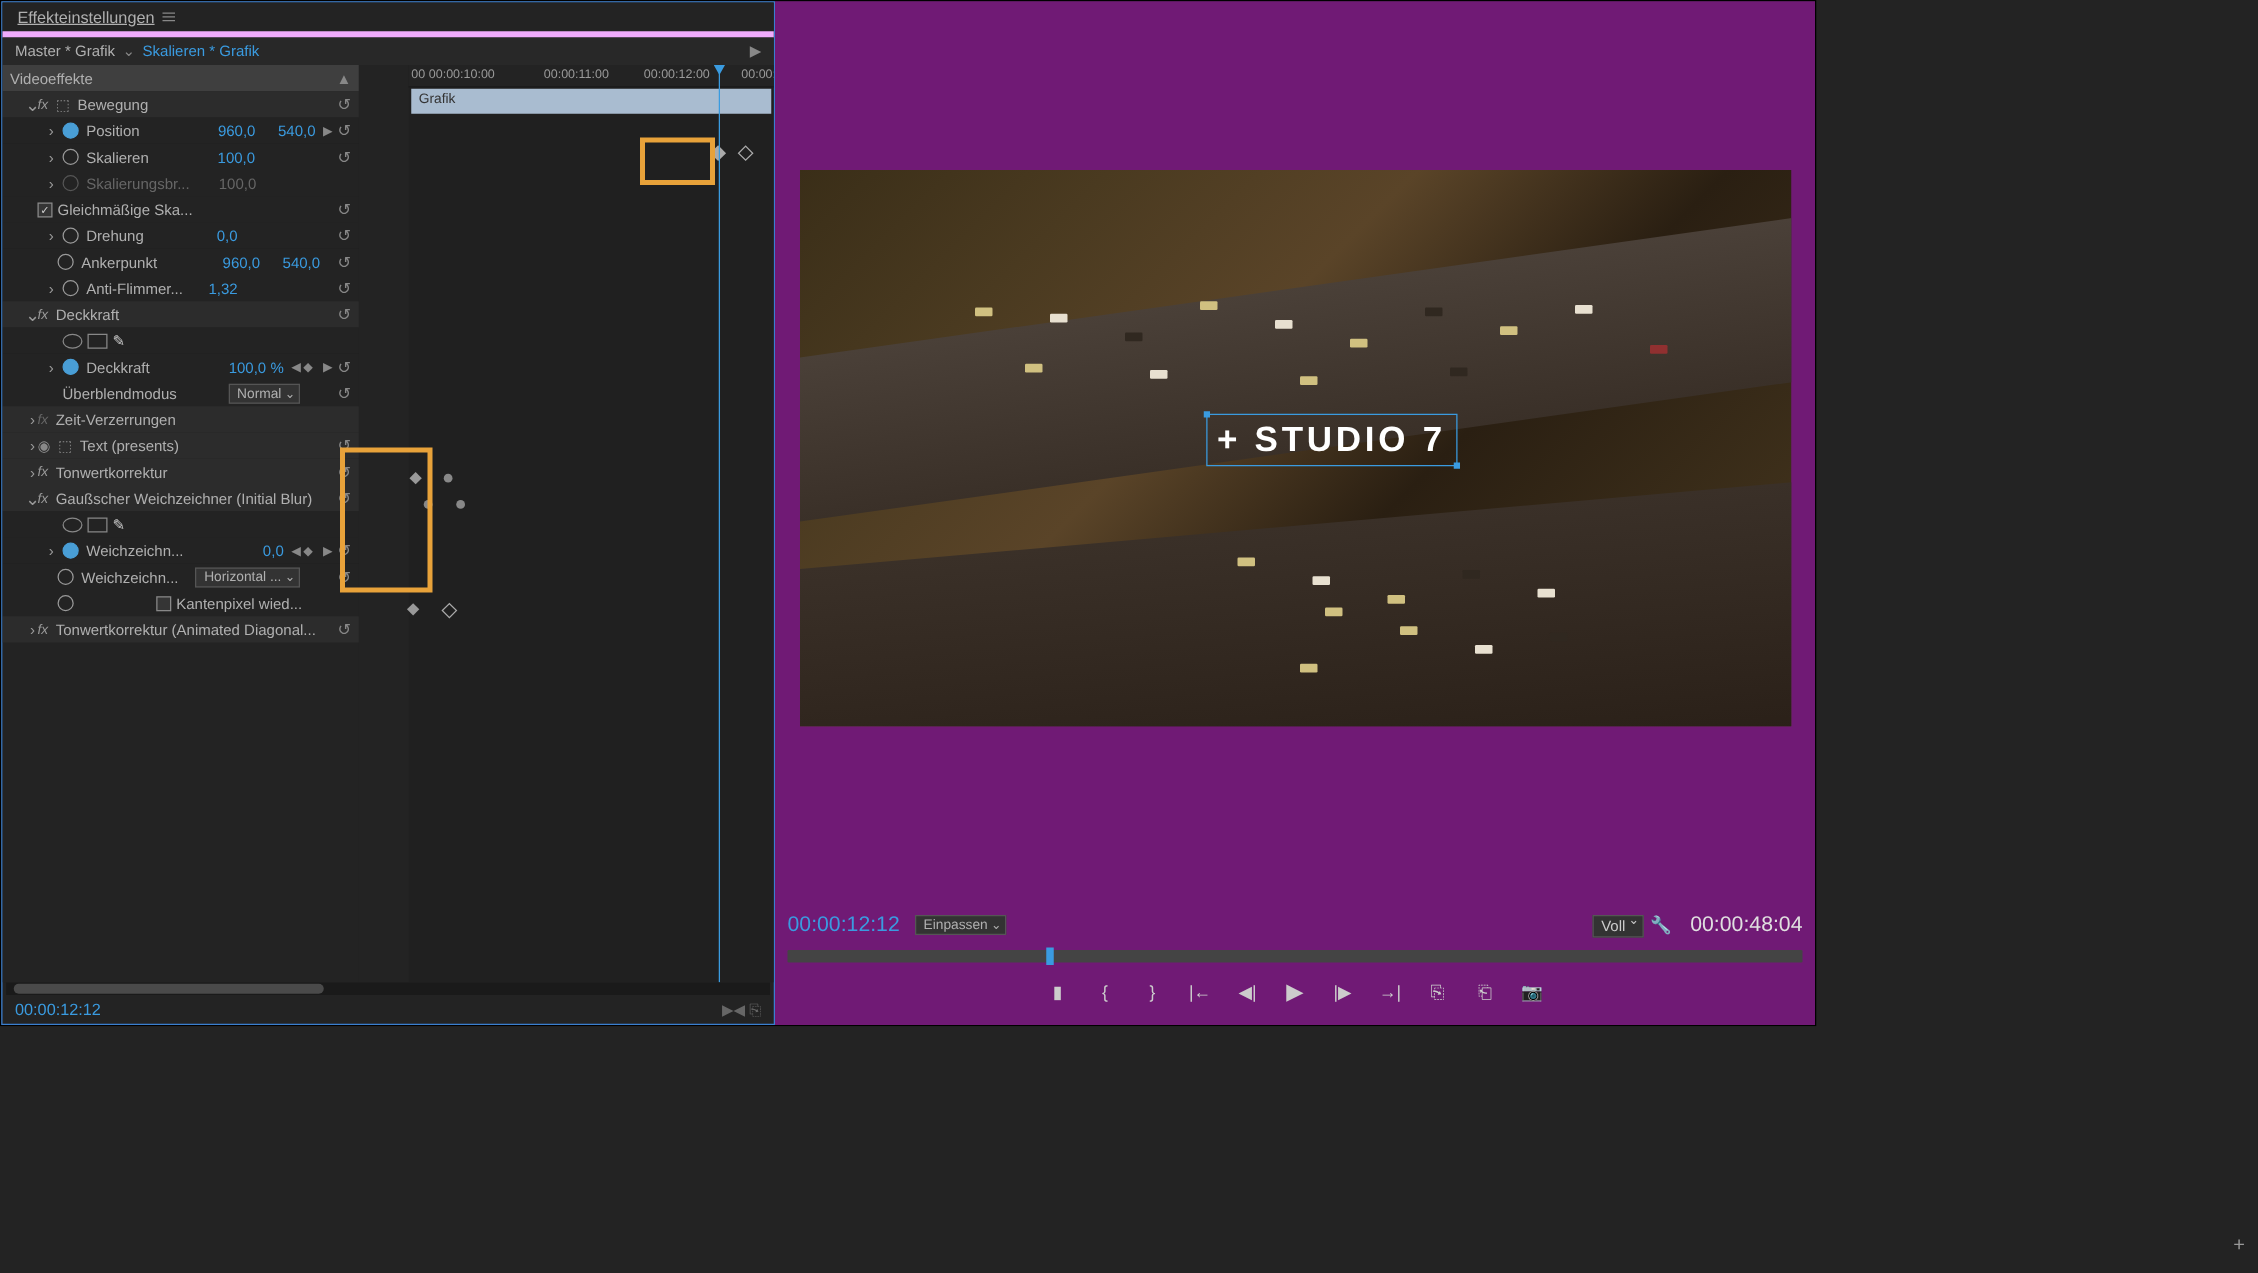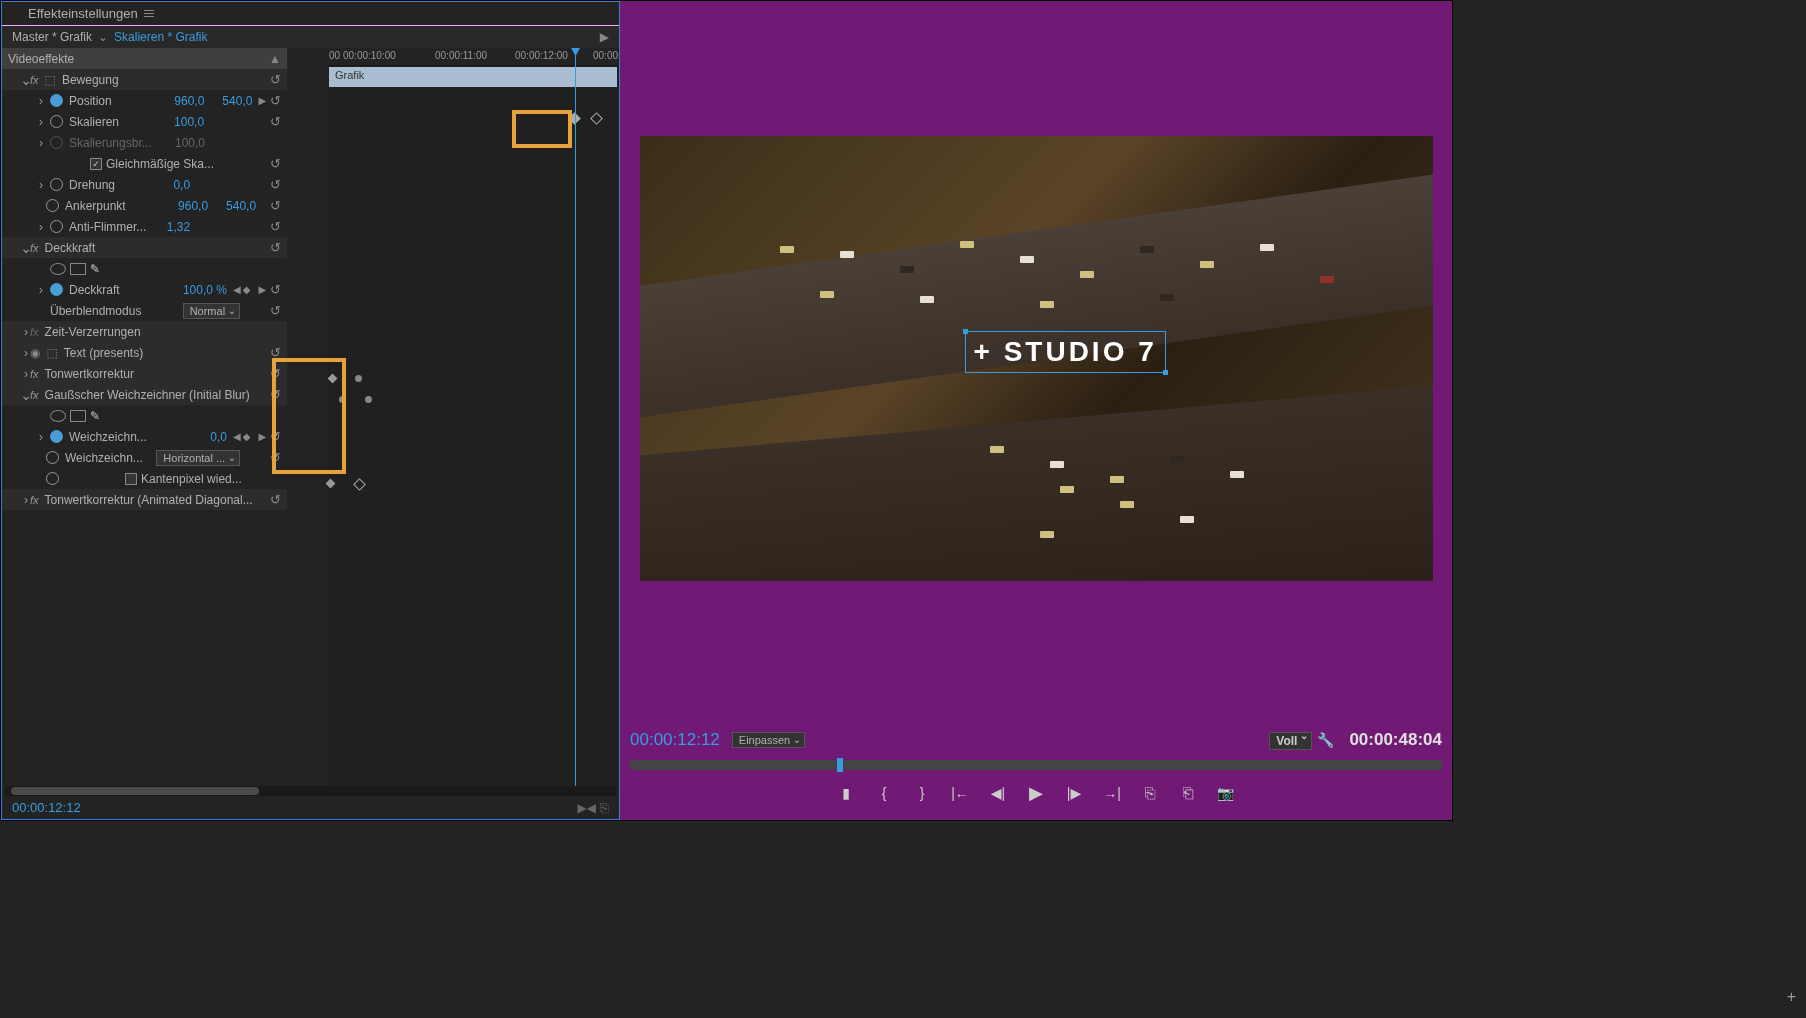--- a/index.html
+++ b/index.html
@@ -1,38 +1,38 @@
 <!DOCTYPE html>
 <html><head>
 <meta charset="utf-8">
 <style>
 * { margin: 0; padding: 0; box-sizing: border-box; font-family: 'Segoe UI', Arial, sans-serif; user-select: none; }
 body { background: #232323; color: #b0b0b0; font-size: 12px; overflow: hidden; }
 .app { display: flex; width: 1453px; height: 821px; border: 1px solid #000; }
 .left-panel { width: 619px; border: 1px solid #3a7fd0; display: flex; flex-direction: column; background: #232323; }
 .right-panel { flex: 1; display: flex; flex-direction: column; background: #232323; }
-.panel-header { background: #232323; padding: 4px 26px; border-bottom: 1px solid #f0abfc; font-size: 13px; display: flex; align-items: center; gap: 6px; }
+.panel-header { background: #232323; padding: 4px 12px; border-bottom: 5px solid #f0abfc; font-size: 13px; display: flex; align-items: center; gap: 6px; text-decoration: underline; }
 .panel-header .menu-lines { display: flex; flex-direction: column; gap: 2px; }
 .panel-header .menu-lines span { width: 10px; height: 1px; background: #888; }
 .breadcrumb { display: flex; align-items: center; padding: 4px 10px; background: #282828; font-size: 12px; }
 .breadcrumb .active { color: #3a9be0; }
 .breadcrumb .arr { color: #888; margin: 0 6px; }
 .effect-content { display: flex; flex: 1; overflow: hidden; }
 .prop-list { width: 285px; background: #232323; }
 .timeline-col { flex: 1; background: #202020; position: relative; margin-left: 40px; }
 .section-row { display: flex; align-items: center; padding: 2px 6px; height: 21px; font-size: 12px; background: #3a3a3a; }
 .section-row.sub { background: #2c2c2c; }
 .section-row.dark { background: #232323; }
 .section-row .told { margin-left: auto; }
 .tgl { width: 10px; height: 10px; display: flex; align-items: center; justify-content: center; color: #999; margin-right: 4px; }
 .tgl::before { content: "›"; }
 .tgl.open::before { content: "⌄"; font-size: 14px; }
 .indent1 { padding-left: 18px; }
 .indent2 { padding-left: 34px; }
-.indent3 { padding-left: 88px; }
+.indent3 { padding-left: 28px; }
 .stopwatch { width: 13px; height: 13px; border: 1px solid #999; border-radius: 50%; margin-right: 6px; display: inline-block; }
 .stopwatch.on { background: #499ed6; border-color: #499ed6; }
 .fx { color: #999; font-style: italic; margin-right: 6px; font-size: 11px; }
 .val { color: #3a9be0; }
 .chk { width: 12px; height: 12px; border: 1px solid #888; display: inline-flex; align-items: center; justify-content: center; margin-right: 4px; background: #353535; }
 .chk.on::before { content: "✓"; font-size: 9px; color: #ccc; }
 .reset-icn { color: #888; font-size: 13px; margin-left: 4px; }
 .nav-kf { color: #888; font-size: 10px; margin-left: 6px; }
 .dropdown { background: #333; border: 1px solid #555; padding: 1px 14px 1px 6px; font-size: 11px; position: relative; }
 .dropdown::after { content: "⌄"; position: absolute; right: 3px; font-size: 10px; }
@@ -59,21 +59,21 @@
 .car.white { background: #e8e0d0; }
 .car.dark { background: #302820; }
 .car.red { background: #903030; }
 .text-overlay { position: absolute; left: 325px; top: 195px; border: 1px solid #3a9be0; padding: 4px 8px; color: #fff; font-size: 28px; font-weight: bold; letter-spacing: 3px; font-family: Impact, sans-serif; }
 .text-overlay::before, .text-overlay::after { content: ""; position: absolute; width: 5px; height: 5px; background: #3a9be0; }
 .text-overlay::before { top: -3px; left: -3px; }
 .text-overlay::after { bottom: -3px; right: -3px; }
 .transport { padding: 10px 0; }
 .tc-row { display: flex; align-items: center; padding: 4px 10px; gap: 12px; }
 .tc-main { color: #3a9be0; font-size: 17px; font-weight: 500; }
-.tc-right { color: #e0e0e0; font-size: 17px; margin-left: auto; font-weight: 700; text-align: right; }
+.tc-right { color: #e0e0e0; font-size: 17px; margin-left: auto; font-weight: 400; text-align: right; }
 .scrub { margin: 6px 10px; height: 10px; background: linear-gradient(to right, #444 0%, #444 100%); position: relative; border-radius: 1px; }
 .scrub::before { content: ""; position: absolute; top: -2px; left: 25.5%; width: 6px; height: 14px; background: #3a9be0; }
 .controls { display: flex; justify-content: center; gap: 20px; padding: 8px 0; align-items: center; }
 .ctrl-btn { width: 18px; height: 18px; color: #ccc; display: flex; align-items: center; justify-content: center; font-size: 14px; }
 .footer-tc { color: #3a9be0; font-size: 13px; padding: 4px 10px; }
 .scrollbar-bot { height: 10px; background: #1a1a1a; margin: 0 3px; position: relative; }
 .scrollbar-thumb { position: absolute; height: 8px; background: #4a4a4a; border-radius: 4px; top: 1px; }
 .plus-btn { position: absolute; right: 10px; bottom: 12px; color: #999; font-size: 16px; }
 .wrench { color: #999; font-size: 14px; margin-right: 10px; }
 </style>

